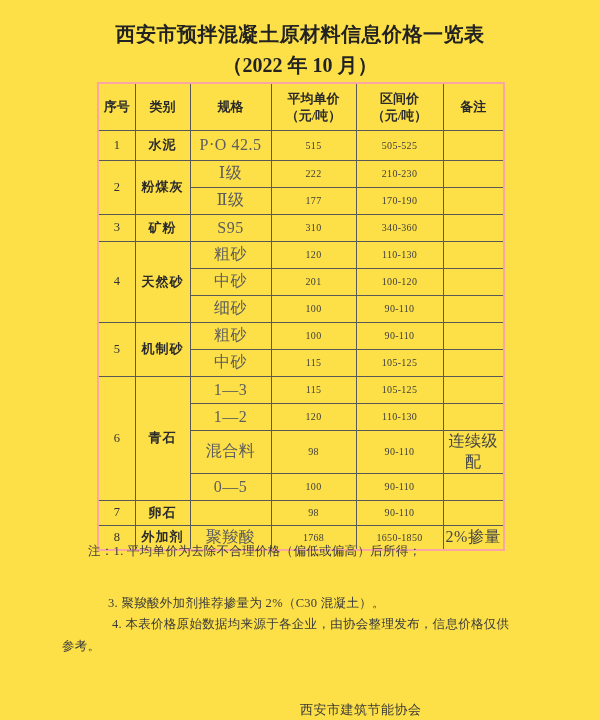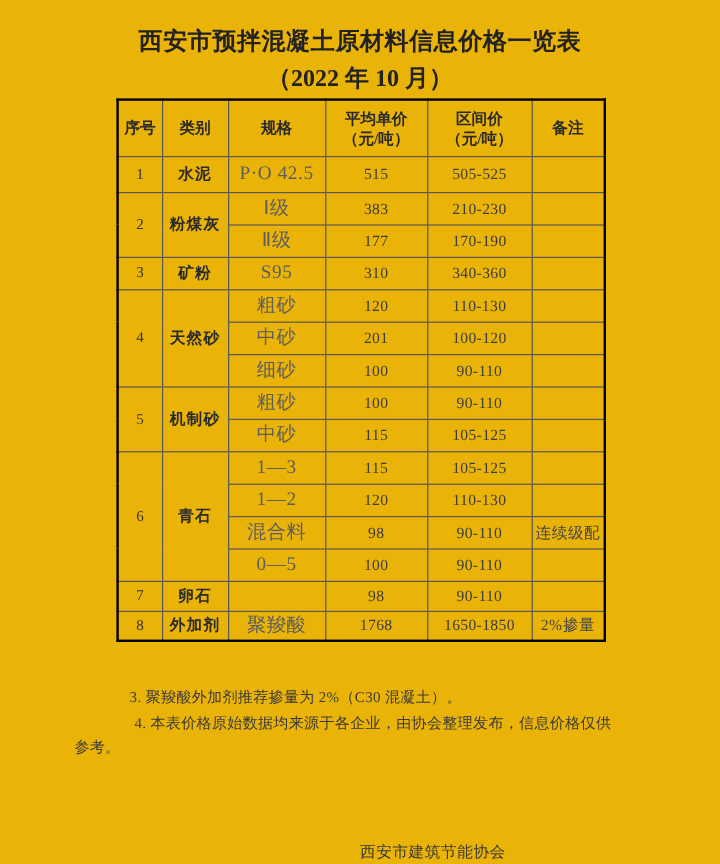--- a/index.html
+++ b/index.html
@@ -1,20 +1,20 @@
 <!DOCTYPE html>
 <html><head>
 <meta charset="utf-8">
 <style>
   html, body { margin: 0; padding: 0; background: #ffffff; }
   .page {
     position: relative;
     width: 600px;
     height: 720px;
-    background: #eab308;
+    background: #fde047;
     font-family: "Liberation Serif", "DejaVu Serif", serif;
     color: #2e2e2e;
     overflow: hidden;
   }
   .doc-title {
     position: absolute;
     top: 21px; left: 0; width: 600px;
     text-align: center;
     font-size: 20px;
     font-weight: bold;
@@ -28,22 +28,21 @@
     font-size: 20px;
     font-weight: bold;
     color: #222;
   }
   table.price {
     position: absolute;
     top: 82px; left: 97px;
     width: 406px;
     border-collapse: collapse;
     table-layout: fixed;
-    border: 2px solid #000000;
-    font-family: Liberation Serif, serif;
+    border: 2px solid #fca5a5;
   }
   table.price th, table.price td {
     border: 1px solid #585858;
     text-align: center;
     vertical-align: middle;
     padding: 0;
     overflow: hidden;
   }
   tr.hrow { height: 47px; }
   tr.r30 { height: 30px; }
@@ -52,37 +51,37 @@
   th.head {
     font-size: 13px;
     font-weight: bold;
     line-height: 17px;
     white-space: pre-line;
     color: #2a2a2a;
   }
   td.no { font-size: 12.5px; color: #333; }
   td.cat { font-size: 13px; font-weight: bold; letter-spacing: 1px; color: #2a2a2a; }
   td.spec { font-size: 16px; color: #5d5d5d; letter-spacing: 0.5px; }
-  td.num { font-size: 13px; color: #3d3d3d; letter-spacing: 0.3px; }
-  td.rem { font-size: 13px; color: #474747; letter-spacing: 0.5px; }
+  td.num { font-size: 10px; color: #3d3d3d; letter-spacing: 0.3px; }
+  td.rem { font-size: 16px; color: #474747; letter-spacing: 0.5px; }
   .notes {
     position: absolute;
     top: 541px; left: 62px;
     width: 482px;
     font-size: 12.5px;
     line-height: 21.5px;
     color: #3a3a3a;
     letter-spacing: 0.3px;
   }
   .nl-0 { padding-left: 26px; }
   .nl-1 { padding-left: 65px; }
   .nl-2 { padding-left: 46px; }
   .nl-3 { padding-left: 46px; margin-top: 30px; }
   .nl-4 { padding-left: 50px; }
-  .nl-5 { padding-left: 0; font-family: Liberation Mono, monospace; }
+  .nl-5 { padding-left: 0; }
   .footer {
     position: absolute;
     top: 675px; left: 300px;
     width: 226px;
     text-align: left;
     font-size: 13px;
     line-height: 21px;
     color: #3a3a3a;
     letter-spacing: 0.5px;
     margin-top: 24px;
@@ -125,21 +124,21 @@
         <td class="spec">P·O 42.5</td>
         <td class="num">515</td>
         <td class="num">505-525</td>
         <td class="rem"></td>
       </tr>
 
       <tr class="r27">
         <td class="no" rowspan="2">2</td>
         <td class="cat" rowspan="2">粉煤灰</td>
         <td class="spec">Ⅰ级</td>
-        <td class="num">383</td>
+        <td class="num">222</td>
         <td class="num">210-230</td>
         <td class="rem"></td>
       </tr>
       <tr class="r27">
         <td class="spec">Ⅱ级</td>
         <td class="num">177</td>
         <td class="num">170-190</td>
         <td class="rem"></td>
       </tr>
 
@@ -229,20 +228,21 @@
         <td class="cat">外加剂</td>
         <td class="spec">聚羧酸</td>
         <td class="num">1768</td>
         <td class="num">1650-1850</td>
         <td class="rem">2%掺量</td>
       </tr>
     </tbody>
   </table>
 
   <div class="notes">
+    <div class="nl-0">注：1. 平均单价为去除不合理价格（偏低或偏高）后所得；</div>
     <div class="nl-3">3. 聚羧酸外加剂推荐掺量为 2%（C30 混凝土）。</div>
     <div class="nl-4">4. 本表价格原始数据均来源于各企业，由协会整理发布，信息价格仅供</div>
     <div class="nl-5">参考。</div>
   </div>
 
   <div class="footer">
     <div>西安市建筑节能协会</div>
     <div>2022 年 11 月 5 日</div>
   </div>
 

